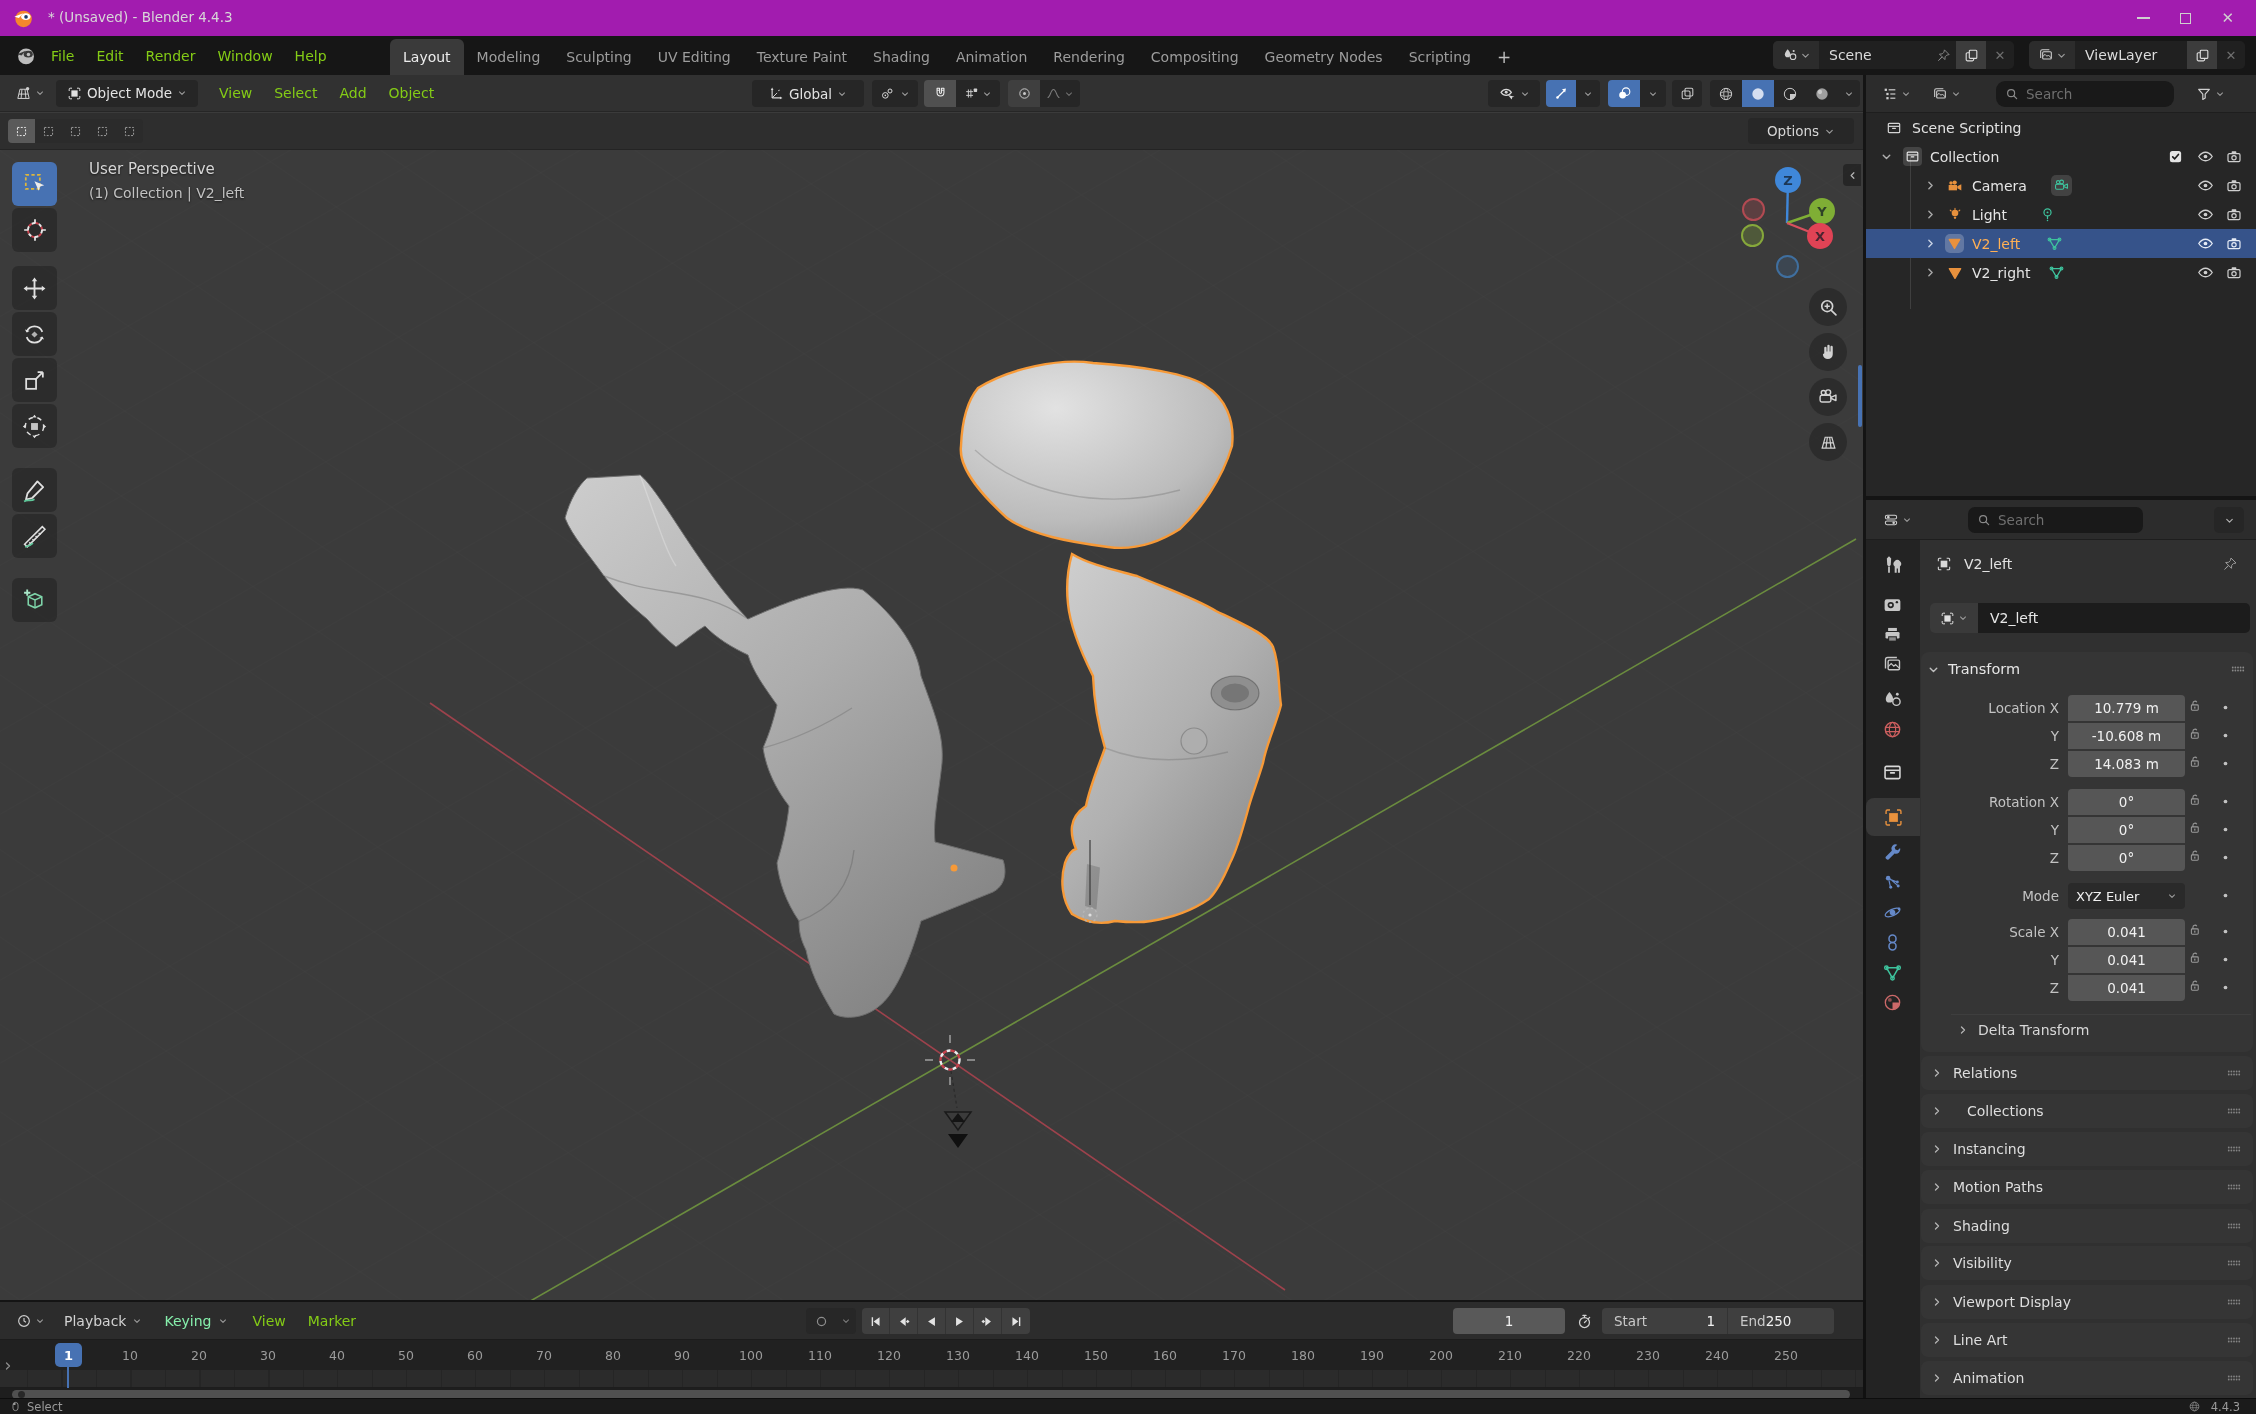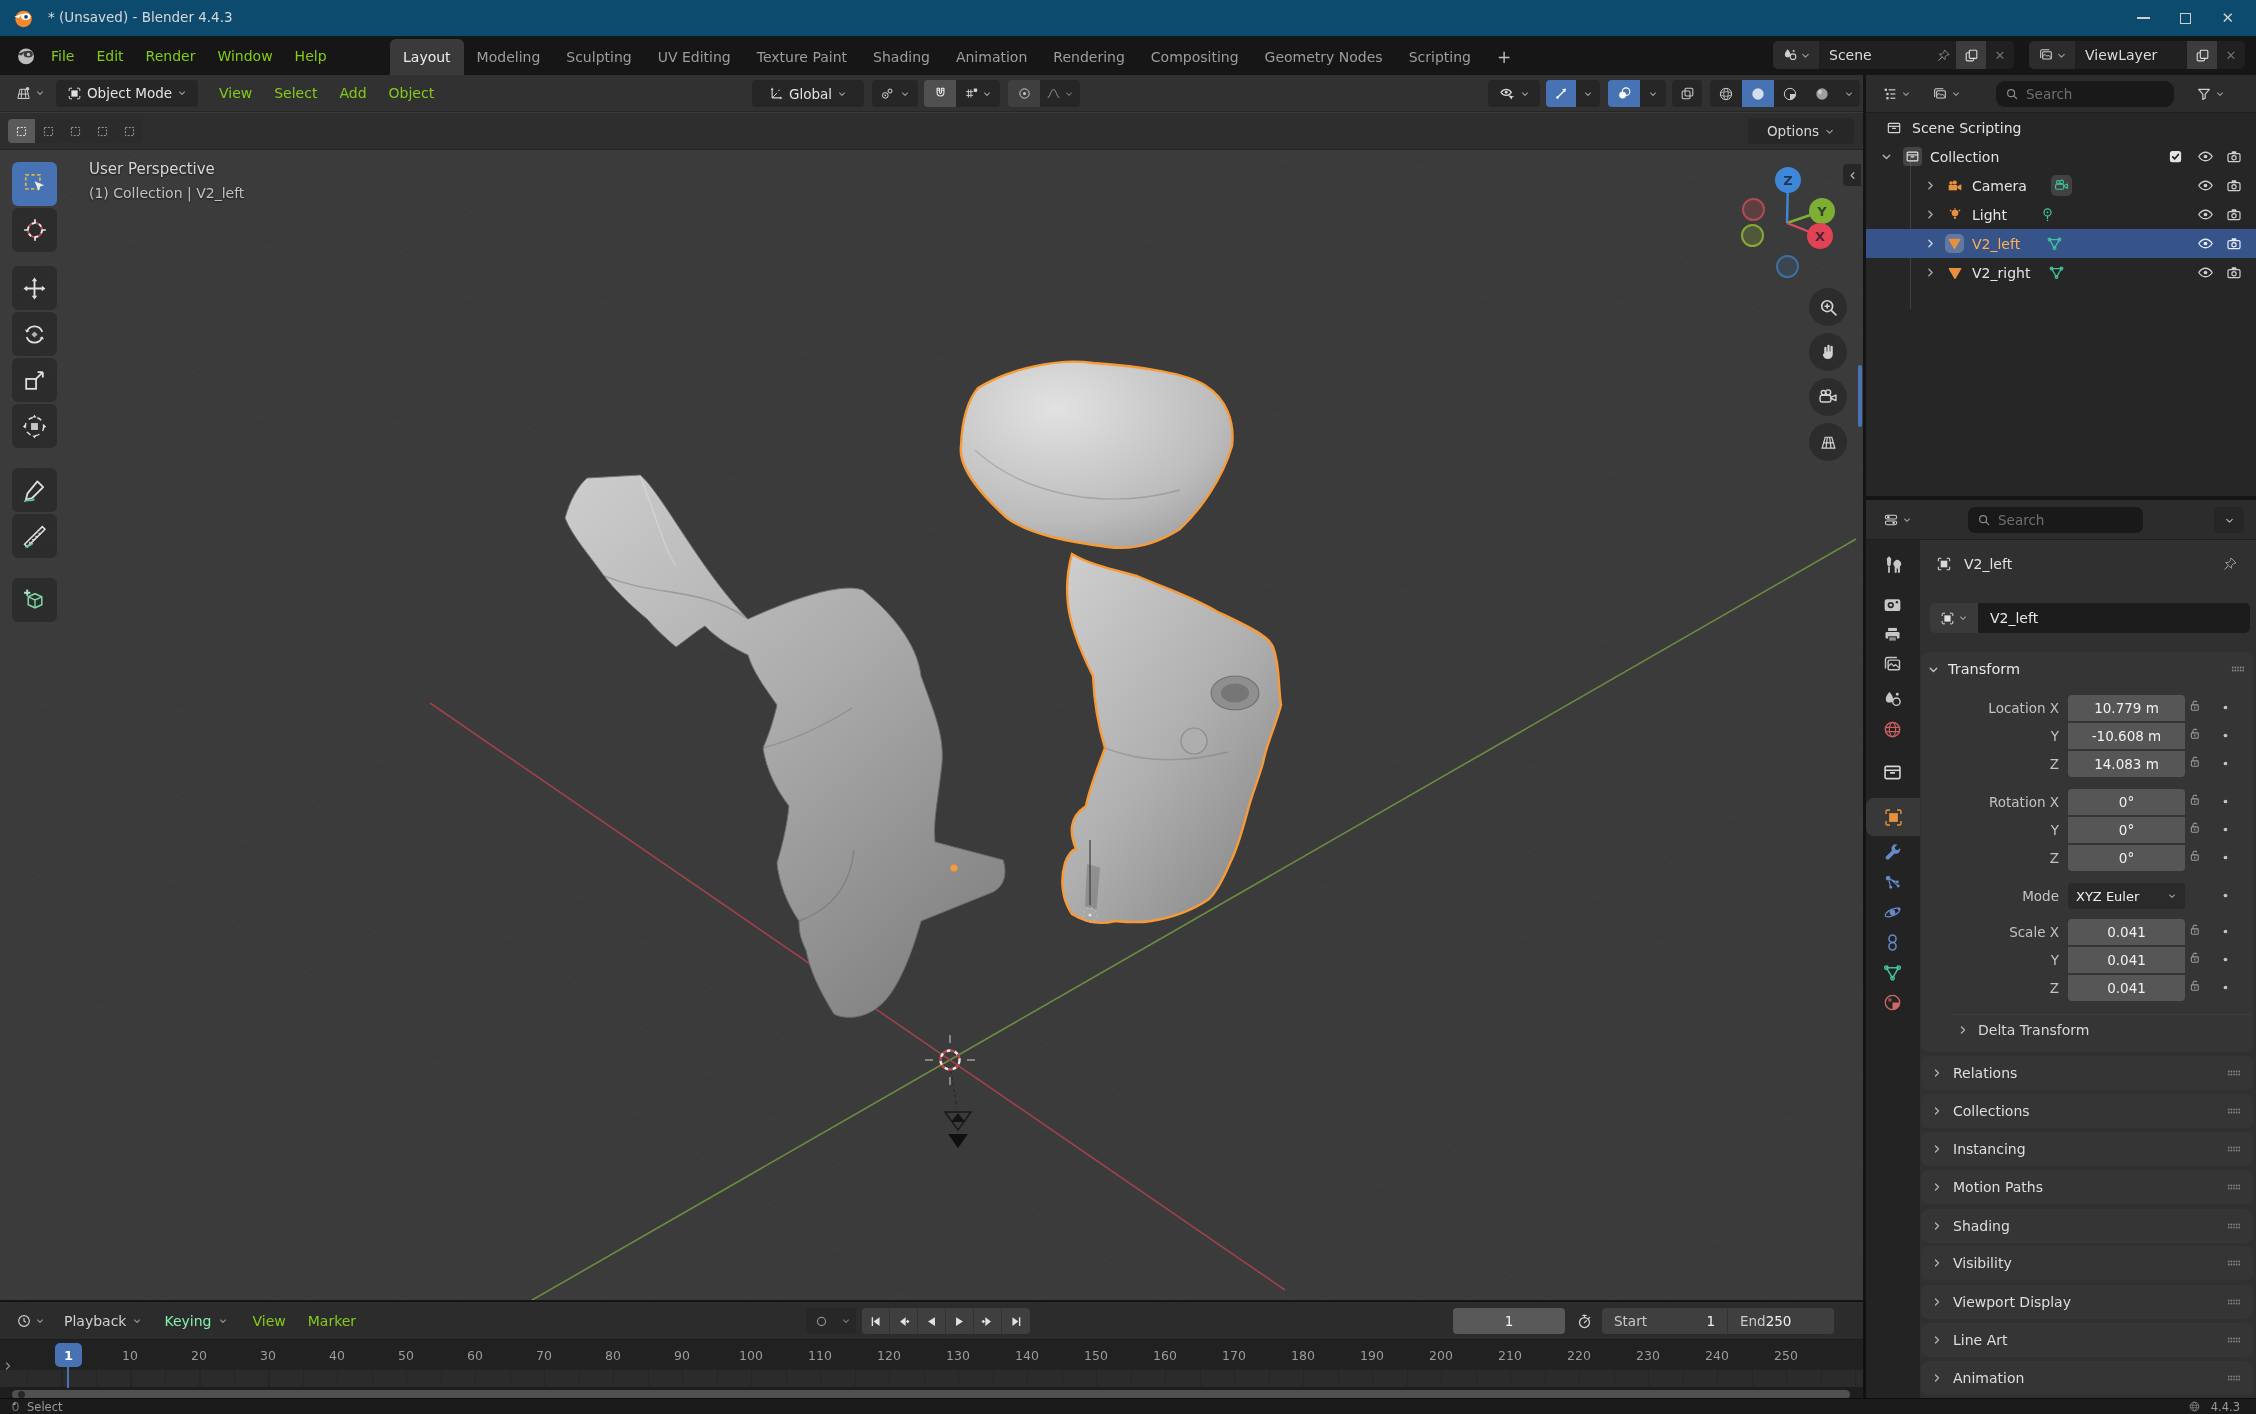--- a/index.html
+++ b/index.html
@@ -358,21 +358,21 @@
         <circle cx="12" cy="12" r="8" fill="none" stroke="currentColor" stroke-width="1.6"></circle>
         <ellipse cx="12" cy="12" rx="3.5" ry="8" fill="none" stroke="currentColor" stroke-width="1.3"></ellipse>
         <path d="M4.3 9.8h15.4M4.3 14.2h15.4" stroke="currentColor" stroke-width="1.3"></path>
       </symbol>
 <symbol id="i-selmode" viewBox="0 0 24 24">
         <rect x="4.5" y="4.5" width="15" height="15" fill="none" stroke="currentColor" stroke-width="1.8" stroke-dasharray="3.6 2.6"></rect>
       </symbol>
 </defs>
   </svg>
 
-<div class="a" style="left:0;top:0;width:2256px;height:36px;background:#0c4a6e">
+<div class="a" style="left:0;top:0;width:2256px;height:36px;background:#a21caf">
   <svg class="a ic" style="left:13px;top:7px" width="22" height="22" viewBox="0 0 24 24">
       <circle cx="11.5" cy="13" r="9" fill="#f5872d"></circle>
       <ellipse cx="14" cy="10.5" rx="5.2" ry="3.8" fill="#fff"></ellipse>
       <circle cx="14.2" cy="10.8" r="2" fill="#1d3a66"></circle>
       <path d="M1.5 10.5l9.5-3.8-4.6 5.3z" fill="#fff"></path>
     </svg>
   <span class="a" style="left:48px;top:9px;font-size:13.5px;color:#d8d8d8">* (Unsaved) - Blender 4.4.3</span>
   <div class="a f" style="right:8px;top:0;height:36px;gap:30px;padding-right:14px">
     <div style="width:13px;height:2px;background:#cfcfcf"></div>
     <div style="width:11px;height:11px;border:1.5px solid #cfcfcf"></div>
@@ -1249,21 +1249,21 @@
       <span style="margin-left:10px">Relations</span>
       <span style="flex:1"></span>
       <svg class="ic" width="18" height="18" viewBox="0 0 24 24" color="#848484" style="margin-right:10px">
         <use href="#i-grip"></use>
       </svg>
     </div>
   <div class="panel-row" style="top:594px">
       <svg class="ic" width="12" height="12" viewBox="0 0 24 24" color="#b5b5b5" style="margin-left:10px">
         <use href="#i-chev-r"></use>
       </svg>
-      <span style="margin-left:10px">Collections</span>
+      <span style="margin-left:24px">Collections</span>
       <span style="flex:1"></span>
       <svg class="ic" width="18" height="18" viewBox="0 0 24 24" color="#848484" style="margin-right:10px">
         <use href="#i-grip"></use>
       </svg>
     </div>
   <div class="panel-row" style="top:632px">
       <svg class="ic" width="12" height="12" viewBox="0 0 24 24" color="#b5b5b5" style="margin-left:10px">
         <use href="#i-chev-r"></use>
       </svg>
       <span style="margin-left:10px">Instancing</span>

